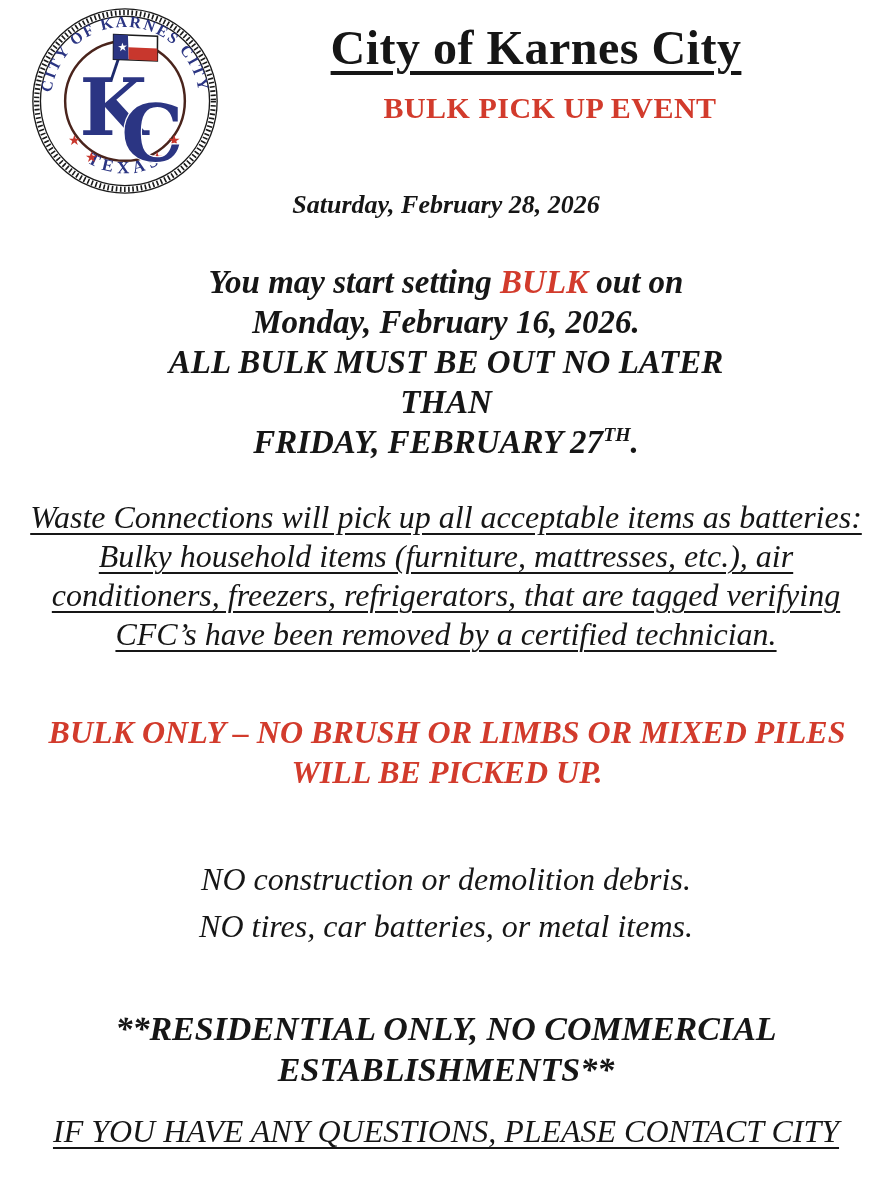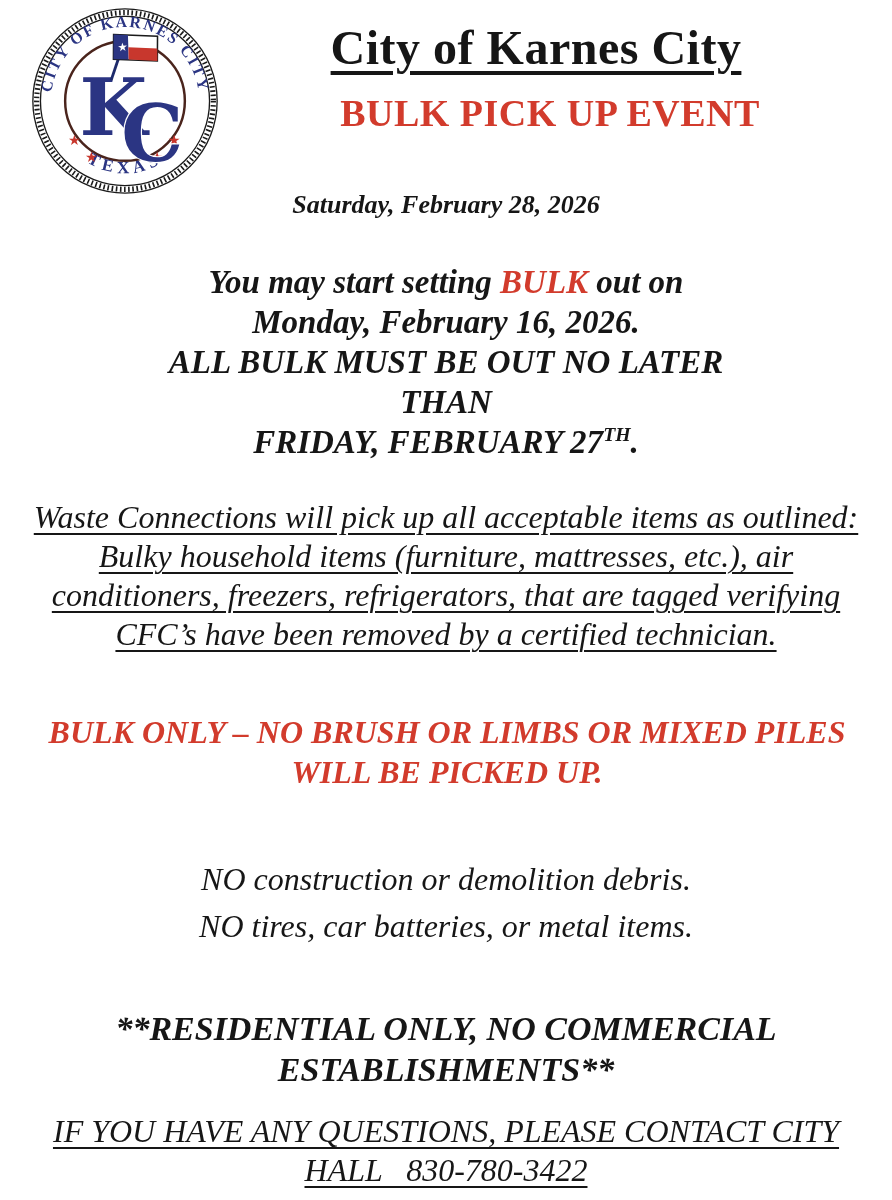--- a/index.html
+++ b/index.html
@@ -16,21 +16,21 @@
   
   .seal{left:30px;top:6px;width:190px;height:190px;}
   .header-text{left:185px;right:5px;top:22px;}
   .main-title{
     font-size:48px;font-weight:bold;line-height:1.1;
     text-decoration:underline;text-decoration-thickness:4px;text-underline-offset:7px;
     letter-spacing:0.5px;
   }
   .subtitle{
     margin-top:16px;
-    font-size:38px;font-weight:bold;letter-spacing:0.5px;
+    font-size:30px;font-weight:bold;letter-spacing:0.5px;
     color:var(--accent-red);
     margin-left:28px;
   }
 
   
   .event-date{left:0;right:0;top:190px;font-size:26px;font-weight:bold;font-style:italic;}
   .schedule{left:0;right:0;top:262px;font-size:33px;font-weight:bold;font-style:italic;line-height:40px;font-family:Liberation Serif, serif;}
   .schedule .hl{color:var(--accent-red);}
   .schedule sup{font-size:60%;vertical-align:super;line-height:0;}
   .acceptable{
@@ -111,29 +111,28 @@
   <div class="abs event-date">Saturday, February 28, 2026</div>
 
   <div class="abs schedule">
     <div><span>You may start setting </span><span class="hl">BULK</span><span> out on</span></div>
     <div>Monday, February 16, 2026.</div>
     <div>ALL BULK MUST BE OUT NO LATER</div>
     <div>THAN</div>
     <div><span>FRIDAY, FEBRUARY 27</span><sup>TH</sup><span>.</span></div>
   </div>
 
-  <div class="abs acceptable">Waste Connections will pick up all acceptable items as outlined: Bulky household items (furniture, mattresses, etc.), air conditioners, freezers, refrigerators, that are tagged verifying CFC’s have been removed by a certified technician.</div>
+  <div class="abs acceptable">Waste Connections will pick up all acceptable items as batteries: Bulky household items (furniture, mattresses, etc.), air conditioners, freezers, refrigerators, that are tagged verifying CFC’s have been removed by a certified technician.</div>
 
   <div class="abs warning">BULK ONLY – NO BRUSH OR LIMBS OR MIXED PILES WILL BE PICKED UP.</div>
 
   <div class="abs prohibited">
     <div>NO construction or demolition debris.</div>
     <div>NO tires, car batteries, or metal items.</div>
   </div>
 
   <div class="abs residential">**RESIDENTIAL ONLY, NO COMMERCIAL ESTABLISHMENTS**</div>
 
   <div class="abs contact">
     <div class="line">IF YOU HAVE ANY QUESTIONS, PLEASE CONTACT CITY</div>
-    <div class="line">HALL   830-780-3422</div>
   </div>
 
 </div>
 
 </body></html>

